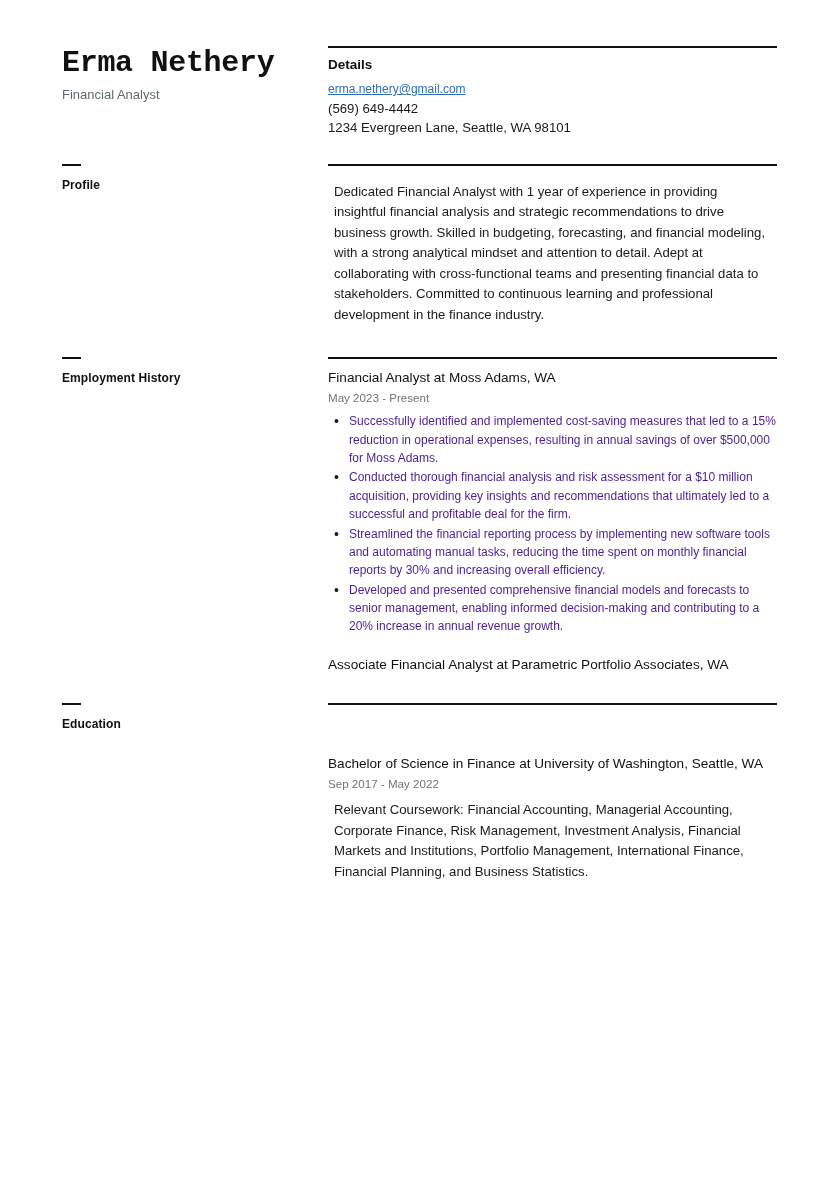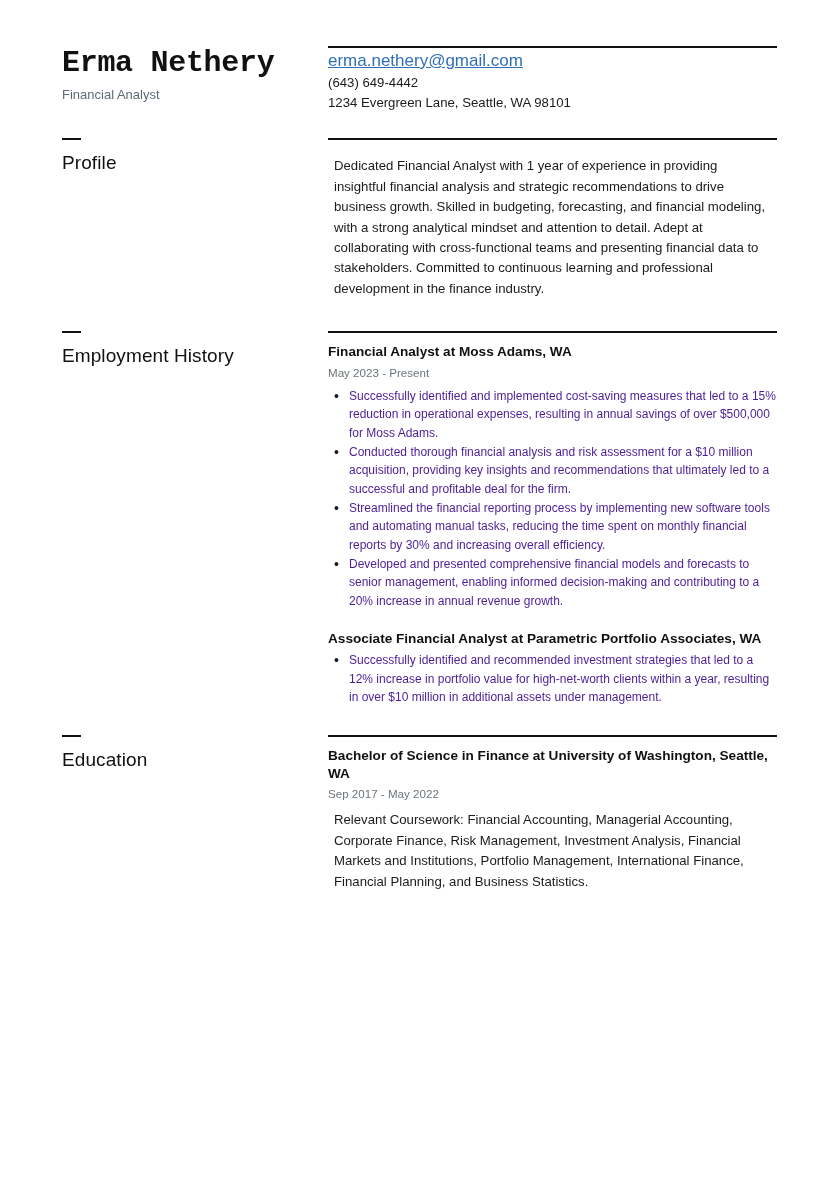--- a/index.html
+++ b/index.html
@@ -47,22 +47,22 @@
     width: 266px;
     flex: 0 0 266px;
     padding-right: 12px;
     box-sizing: border-box;
   }
   .col-right {
     flex: 1 1 auto;
     min-width: 0;
   }
   .section-label {
-    font-size: 19px;
-    font-weight: 400;
+    font-size: 12px;
+    font-weight: 700;
     color: #111111;
     letter-spacing: 0.1px;
   }
   .label-rule {
     width: 19px;
     height: 2px;
     background: #111111;
     margin-bottom: 12px;
   }
   .hr {
@@ -79,40 +79,40 @@
     color: #111111;
   }
   .detail-line {
     font-size: 13.2px;
     line-height: 1.48;
     color: #1b1b1b;
   }
   .detail-link {
     color: #2f6fb5;
     text-decoration: underline;
-    font-size: 17px;
+    font-size: 12px;
     line-height: 1.48;
     cursor: pointer;
   }
 
   
   .body-text {
     font-size: 13.2px;
     line-height: 1.55;
     color: #1b1b1b;
     margin: 6px;
   }
 
   
   .job {
     margin-bottom: 2px;
   }
   .job-heading {
     font-size: 13.6px;
-    font-weight: 700;
+    font-weight: 400;
     color: #111111;
     line-height: 1.35;
     margin: 0 0 3px 0;
   }
   .job-dates {
     font-size: 11.6px;
     color: #6c757a;
     margin: 0 0 7px 0;
     line-height: 1.3;
   }
@@ -135,37 +135,38 @@
     left: -11px;
     top: -1px;
     font-size: 14px;
     color: #1b1b1b;
   }
 
   
   .gap-sm { height: 10px; }
   .gap-md { height: 18px; }
   .gap-lg { height: 26px; }
-  .edu-block .job-heading { margin-bottom: 3px; }
+  .edu-block .job-heading { margin-bottom: 3px; margin-top: 40px; }
   .edu-text { margin-top: 9px; }
 </style>
 </head>
 <body>
 
 <div class="page">
 
   <div class="section">
     <div class="col-left">
       <h1 class="name">Erma Nethery</h1>
       <p class="job-title">Financial Analyst</p>
     </div>
     <div class="col-right">
       <div class="hr"></div>
+      <div class="details-title">Details</div>
       <a class="detail-link">erma.nethery@gmail.com</a>
-      <div class="detail-line">(643) 649-4442</div>
+      <div class="detail-line">(569) 649-4442</div>
       <div class="detail-line">1234 Evergreen Lane, Seattle, WA 98101</div>
     </div>
   </div>
 
   <div class="gap-lg"></div>
 
   <div class="section">
     <div class="col-left">
       <div class="label-rule"></div>
       <div class="section-label">Profile</div>
@@ -197,21 +198,20 @@
           <li>Streamlined the financial reporting process by implementing new software tools and automating manual tasks, reducing the time spent on monthly financial reports by 30% and increasing overall efficiency.</li>
           <li>Developed and presented comprehensive financial models and forecasts to senior management, enabling informed decision-making and contributing to a 20% increase in annual revenue growth.</li>
         </ul>
       </div>
 
       <div class="gap-md"></div>
 
       <div class="job">
         <div class="job-heading">Associate Financial Analyst at Parametric Portfolio Associates, WA</div>
         <ul class="bullets">
-          <li>Successfully identified and recommended investment strategies that led to a 12% increase in portfolio value for high-net-worth clients within a year, resulting in over $10 million in additional assets under management.</li>
         </ul>
       </div>
     </div>
   </div>
 
   <div class="gap-lg"></div>
 
   <div class="section">
     <div class="col-left">
       <div class="label-rule"></div>

